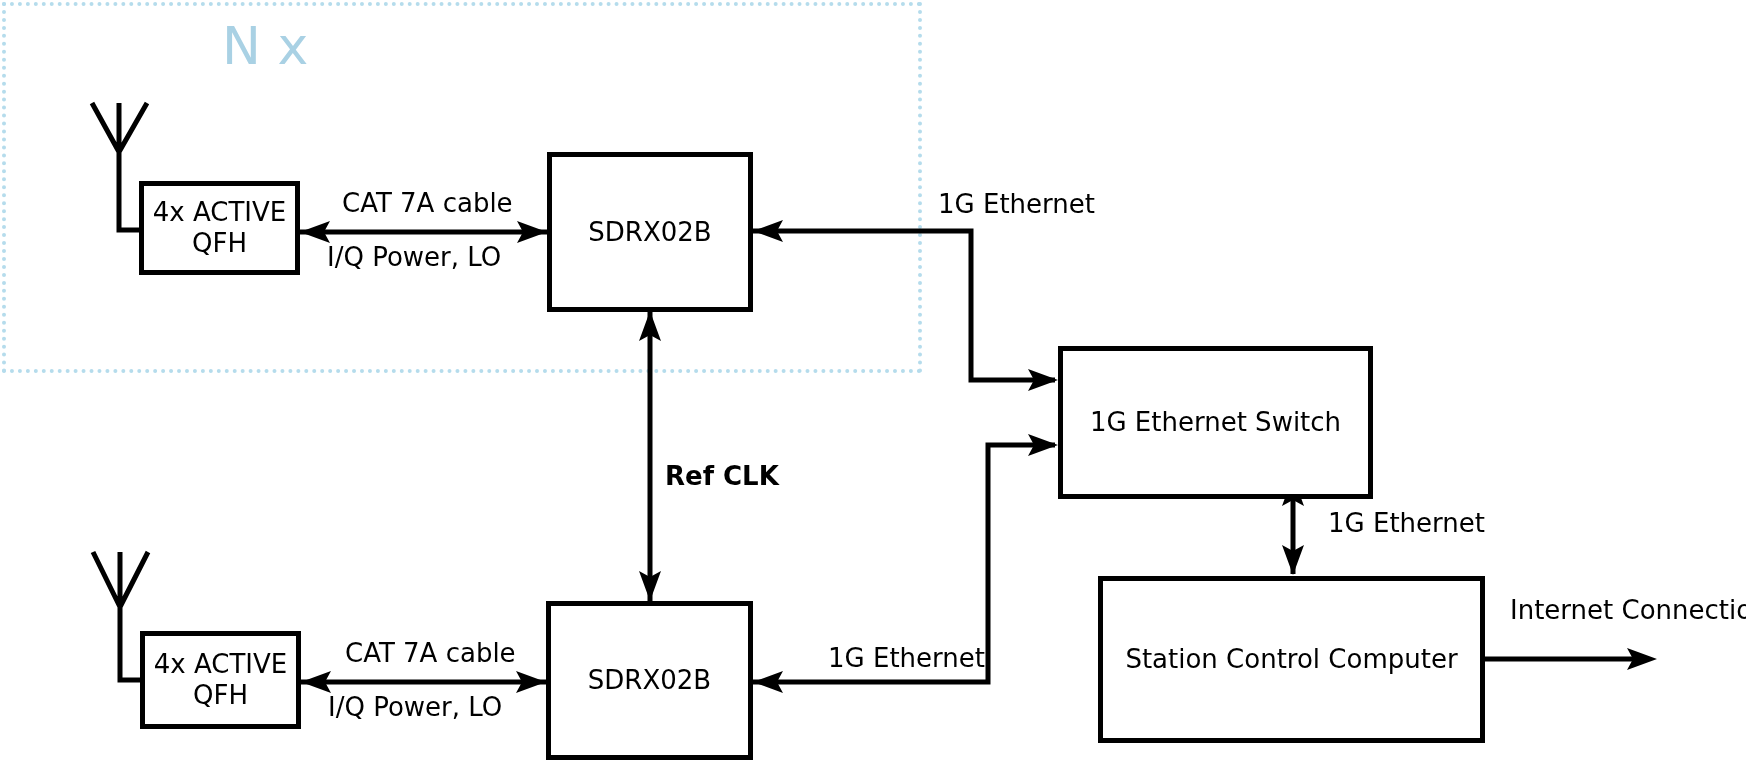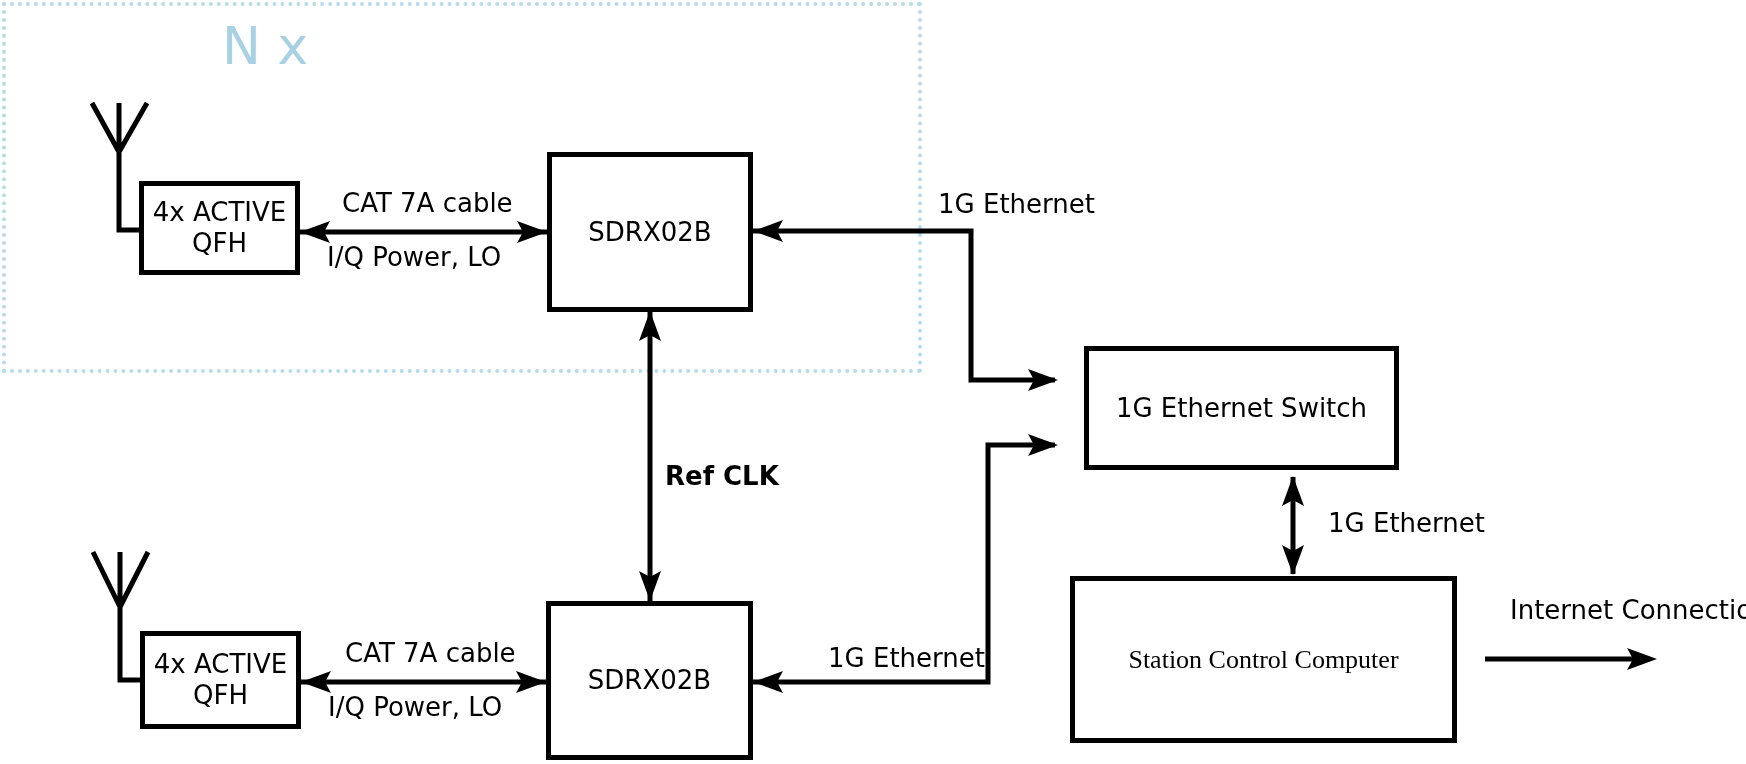--- a/index.html
+++ b/index.html
@@ -88,23 +88,23 @@
   <div class="node" style="left:139px;top:181px;width:161px;height:94px;">4x ACTIVE
 QFH</div>
 
   <div class="node" style="left:547px;top:152px;width:206px;height:160px;">SDRX02B</div>
 
   <div class="node" style="left:140px;top:631px;width:161px;height:98px;">4x ACTIVE
 QFH</div>
 
   <div class="node" style="left:546px;top:601px;width:207px;height:159px;">SDRX02B</div>
 
-  <div class="node" style="left:1084px;top:346px;width:315px;height:124px;">1G Ethernet Switch</div>
+  <div class="node" style="left:1058px;top:346px;width:315px;height:153px;">1G Ethernet Switch</div>
 
-  <div class="node" style="left:1070px;top:576px;width:387px;height:167px;font-family:Liberation Serif, serif;">Station Control Computer</div>
+  <div class="node" style="left:1098px;top:576px;width:387px;height:167px;">Station Control Computer</div>
 
   <div class="lbl" style="left:342px;top:188px;width:156px;">CAT 7A cable</div>
   <div class="lbl" style="left:327px;top:242px;width:156px;">I/Q Power, LO</div>
 
   <div class="lbl" style="left:345px;top:638px;width:156px;">CAT 7A cable</div>
   <div class="lbl" style="left:328px;top:692px;width:157px;">I/Q Power, LO</div>
 
   <div class="lbl" style="left:938px;top:189px;width:142px;">1G Ethernet</div>
   <div class="lbl" style="left:828px;top:643px;width:142px;">1G Ethernet</div>
   <div class="lbl" style="left:1328px;top:508px;width:142px;">1G Ethernet</div>

